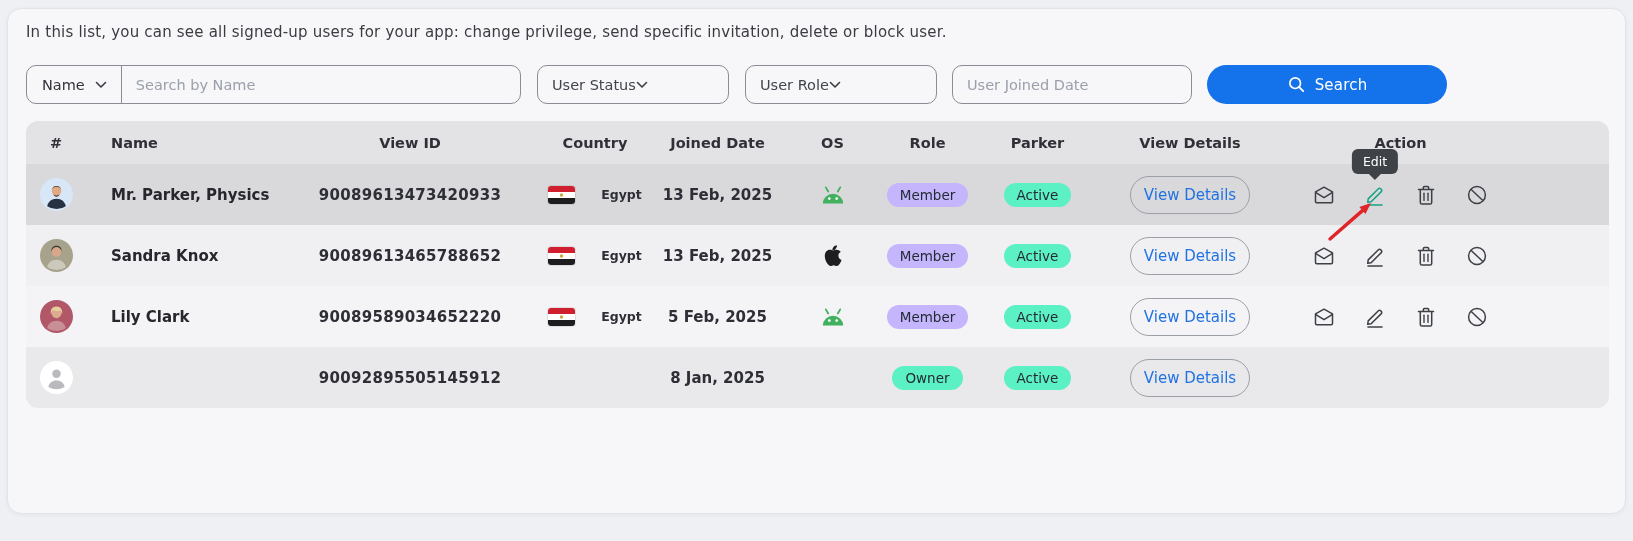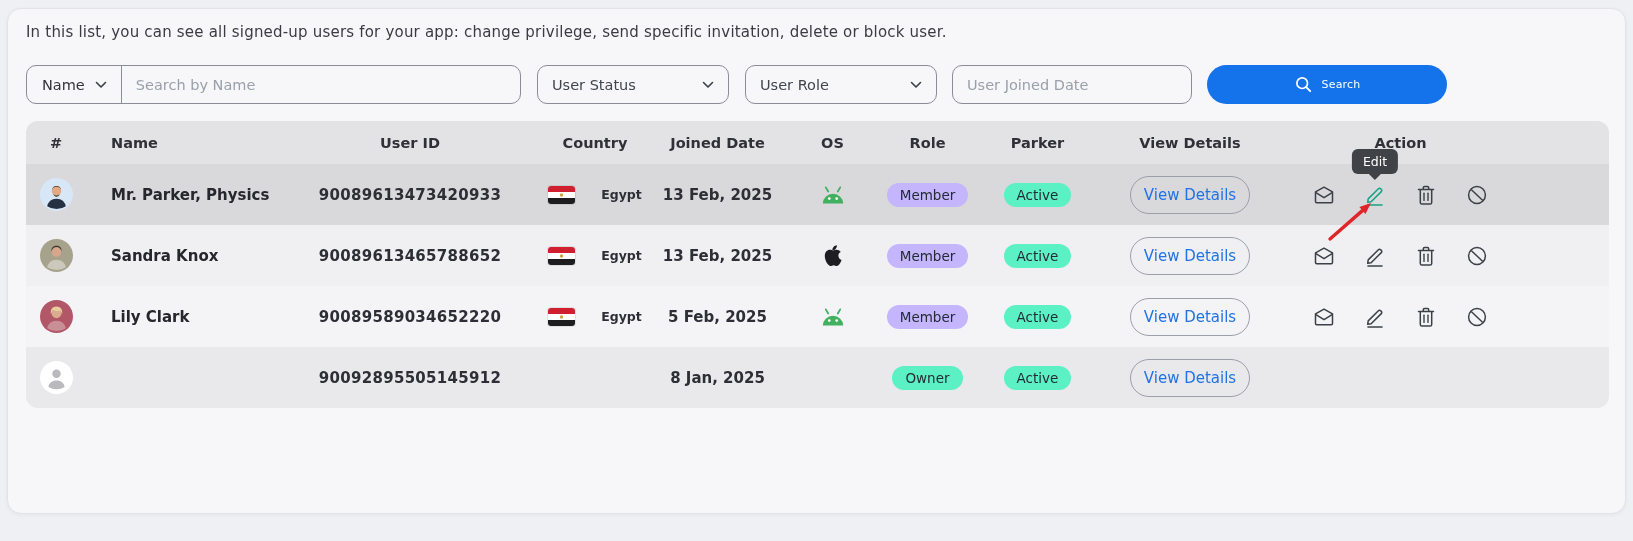--- a/index.html
+++ b/index.html
@@ -26,33 +26,33 @@
     border-right:1px solid #8a8d95; cursor:pointer; color:#33343c;
     font-size:14.5px; font-weight:500; white-space:nowrap;
   }
   .combo input {
     flex:1; border:none; outline:none; background:transparent;
     font-family:inherit; font-size:14.5px; padding:0 14px; color:#33343c;
   }
   .combo input::placeholder, .date-input::placeholder { color:#9aa0ab; }
   .select {
     height:39px; width:192px; border:1px solid #8a8d95; border-radius:10px;
-    display:flex; align-items:center; justify-content:space-between;
+    display:flex; align-items:center; 
     padding:0 14px; font-size:14.5px; color:#41454e; cursor:pointer;
     margin-left:16px; background:transparent;
   }
   .date-input {
     height:39px; width:240px; border:1px solid #8a8d95; border-radius:10px;
     margin-left:15px; background:transparent; font-family:inherit;
     font-size:14.5px; color:#41454e; padding:1px 14px; outline:none;
   }
   .search-btn {
     height:39px; width:240px; margin-left:15px; border:none; cursor:pointer;
     border-radius:20px; background:#1472ea; color:#fff; font-family:inherit;
-    font-size:11px; font-weight:500; display:flex; align-items:center;
+    font-size:15px; font-weight:500; display:flex; align-items:center;
     justify-content:center; gap:9px; letter-spacing:.2px;
   }
 
   
   .table { margin-top:17px; width:1583px; border-radius:12px; overflow:hidden; }
   .thead, .tr {
     display:grid; align-items:center;
     grid-template-columns:60px 244px 160px 170px 115px 95px 115px 105px 200px 1fr;
   }
   .thead { height:43px; background:#e3e2e5; font-size:14.5px; font-weight:700; color:#303138; }
@@ -152,21 +152,21 @@
           <line x1="12.2" y1="12.2" x2="16.2" y2="16.2" stroke="#fff" stroke-width="1.9" stroke-linecap="round"></line>
         </svg>
       <span>Search</span>
     </button>
   </div>
 
   <div class="table">
     <div class="thead">
       <div class="th">#</div>
       <div class="th th-name">Name</div>
-      <div class="th">User ID</div>
+      <div class="th">View ID</div>
       <div class="th th-country">Country</div>
       <div class="th">Joined Date</div>
       <div class="th th-os">OS</div>
       <div class="th">Role</div>
       <div class="th">Parker</div>
       <div class="th">View Details</div>
       <div class="th th-action">Action</div>
     </div>
     <div id="tbody">
         <div class="tr r0">

